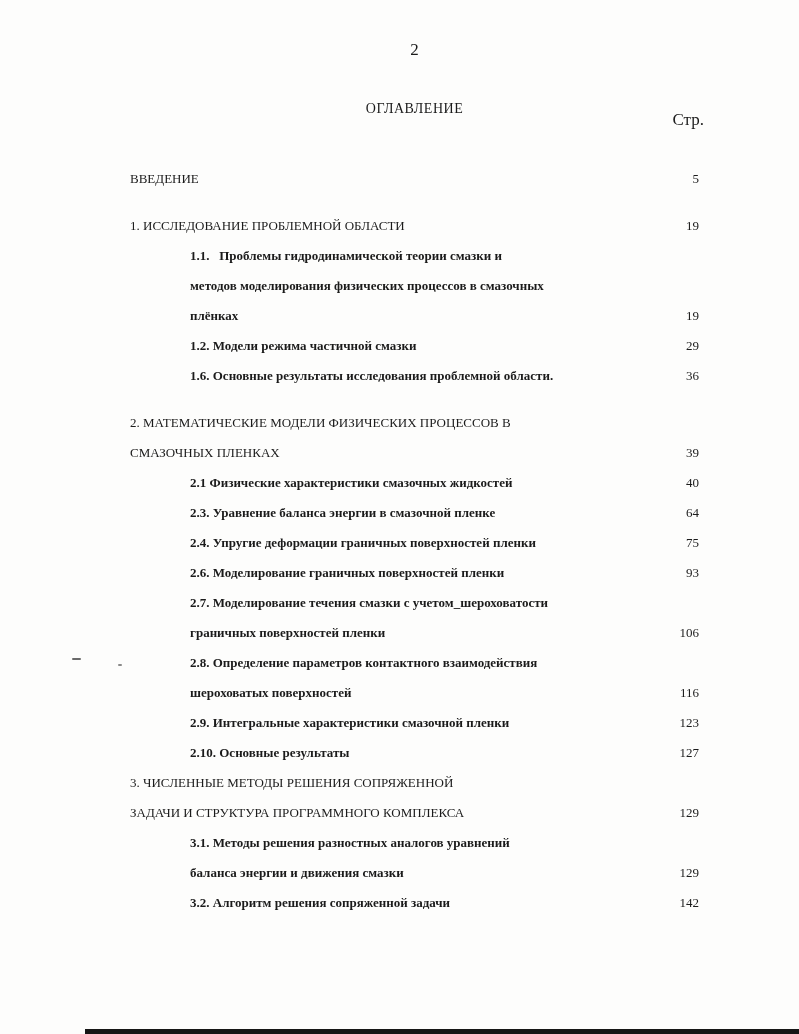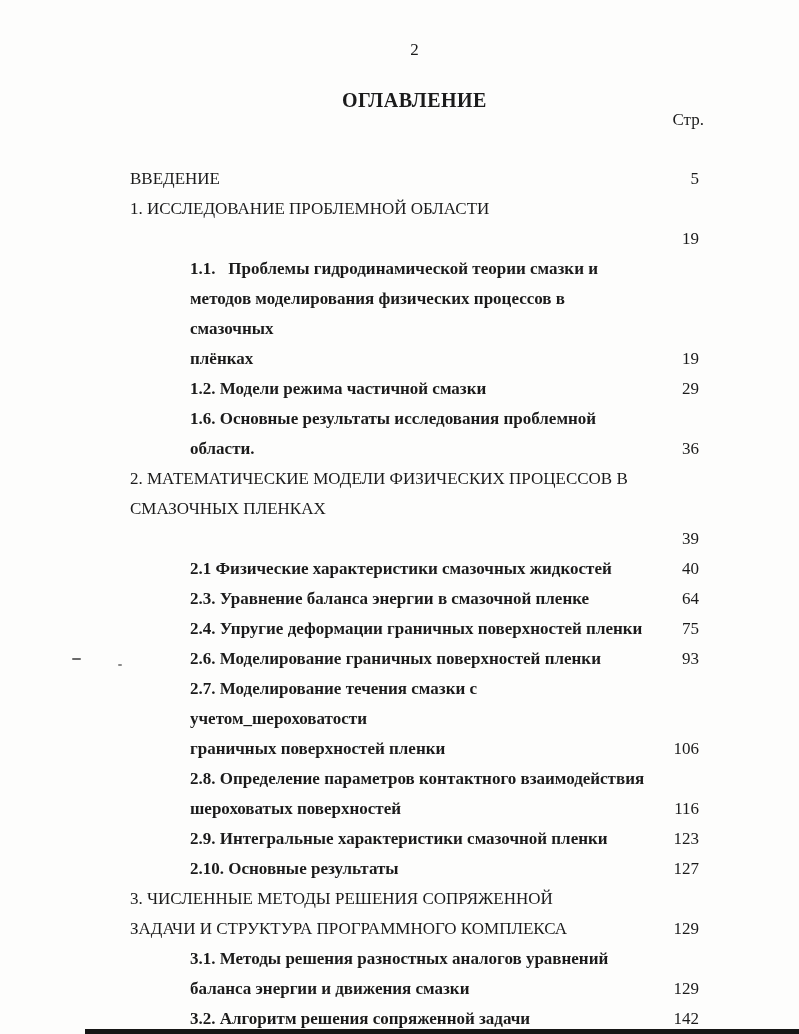--- a/index.html
+++ b/index.html
@@ -22,45 +22,47 @@
     right: 100px;
     text-align: center;
     font-size: 17px;
   }
   .toc-title {
     position: absolute;
     top: 85px;
     left: 130px;
     right: 100px;
     text-align: center;
-    font-size: 20px;
-    font-weight: bold;
-    margin: 4px;
+    font-size: 14px;
+    font-weight: normal;
+    margin: 16px;
     letter-spacing: 0.5px;
   }
   .str-label {
     position: absolute;
     top: 110px;
     right: 95px;
     font-size: 17px;
     margin-left: 43px;
   }
   .toc-list {
     position: absolute;
     top: 164px;
     left: 130px;
     right: 100px;
   }
   .toc-row {
     display: flex;
-    font-size: 17px;
+    align-items: flex-end;
+    font-size: 13px;
     line-height: 30px;
+    gap: 37px;
   }
   .toc-row.gap {
-    flex-direction: column;
+    margin-top: 17px;
   }
   .toc-text {
     flex: 1;
     white-space: pre-wrap;
   }
   .toc-row.level-1 .toc-text {
     padding-left: 60px;
     font-weight: bold;
   }
   .toc-page {

